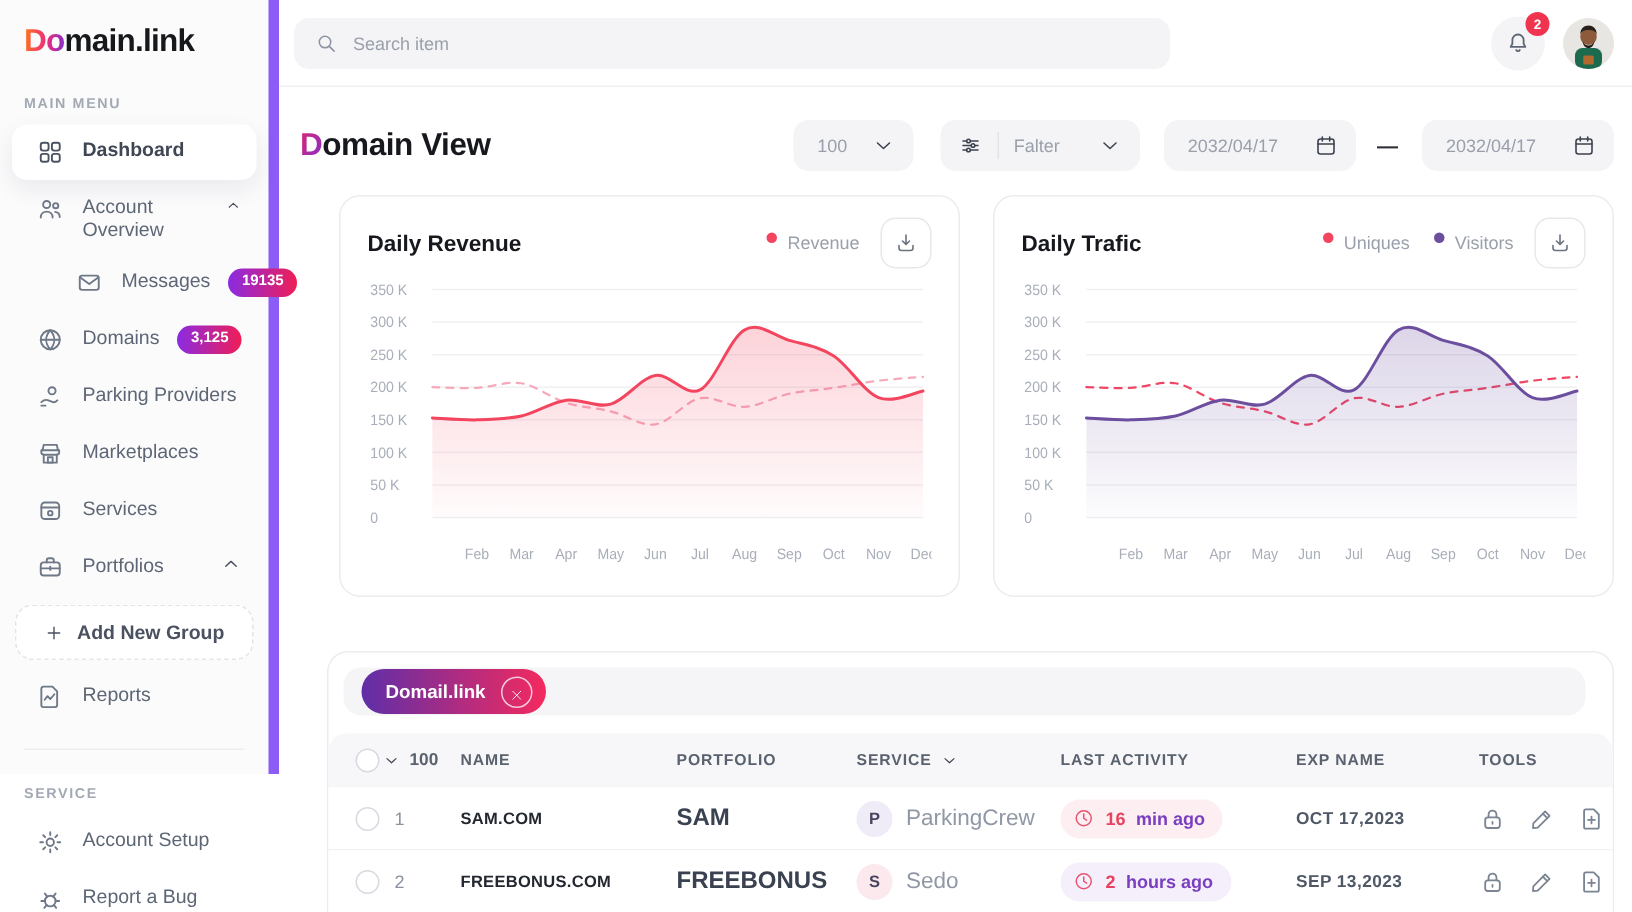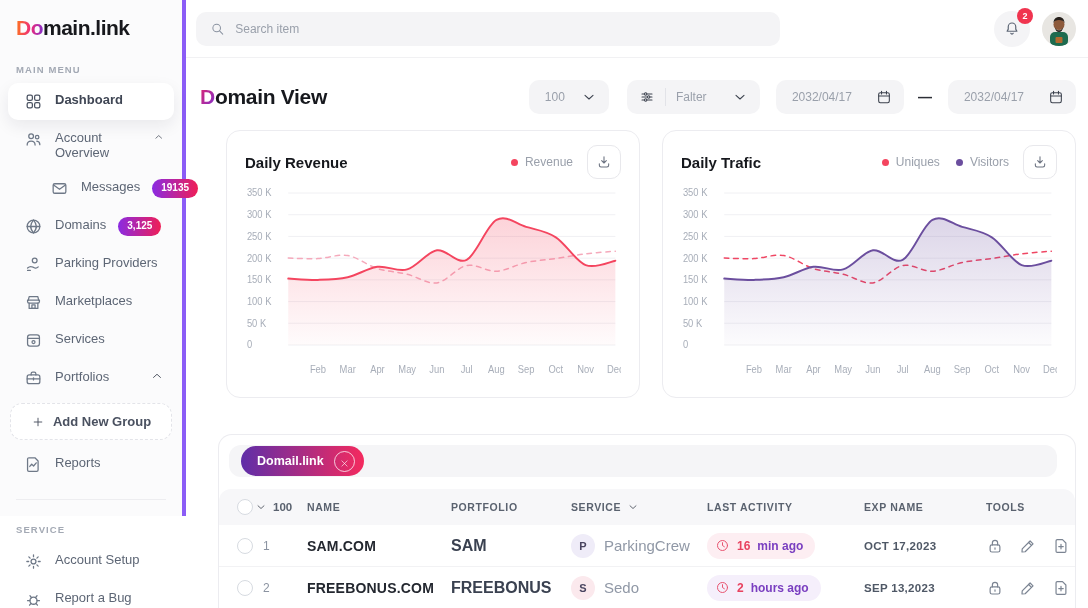--- a/index.html
+++ b/index.html
@@ -2,21 +2,21 @@
 <html><head>
 <meta charset="utf-8">
 <style>
   * { margin:0; padding:0; box-sizing:border-box; }
   html,body { width:1088px; height:608px; overflow:hidden; background:#fff;
               font-family:"Liberation Sans", sans-serif; color:#23272f; }
   .app { display:flex; width:1088px; height:608px; }
 
   
   .sidebar { width:186px; min-width:186px; height:516px; background:#fbfbfc;
-             border-right:4px solid #8b5cf6; padding:16px 0 0 0; }
+             border-right:7px solid #8b5cf6; padding:16px 0 0 0; }
   .logo { font-size:21px; font-weight:800; letter-spacing:-0.5px; padding-left:16px; color:#17181c; }
   .grad-logo { background:linear-gradient(95deg,#ff7a1a 0%,#ee2a7b 55%,#7f30cf 100%);
                -webkit-background-clip:text; background-clip:text; color:transparent; }
   .section-label { font-size:9.5px; letter-spacing:1.1px; color:#a3a9b4; font-weight:700;
                    margin:24px 0 8px 16px; }
   .side-item { display:flex; gap:12px; margin:1px 8px; padding:9px 10px 9px 16px;
                border-radius:10px; color:#5d6675; font-size:13px; cursor:pointer; }
   .side-item.active { background:#fff; box-shadow:0 6px 16px rgba(25,30,45,0.08); color:#3f4654; font-weight:600; }
   .side-item.indent { padding-left:42px; }
   .side-item .s-icon { width:19px; height:19px; color:#6e7887; flex:0 0 19px; }
@@ -65,21 +65,21 @@
   .ctl.date { padding:0 12px 0 16px; gap:24px; margin-left:2px; }
   .range-dash { color:#2c2f36; font-weight:700; font-size:14px; }
 
   
   .charts { display:flex; gap:22px; margin-top:16px;padding-left:26px; }
   .chart-card { flex:1; border:1px solid #ececf0; border-radius:14px; padding:14px 18px 14px 18px;
                 background:#fff; }
   .chart-head { display:flex; align-items:center; margin-bottom:4px; }
   .chart-title { font-size:15px; font-weight:700; color:#16181d; }
   .legend { margin-left:auto; display:flex; align-items:center; gap:16px; margin-right:14px; }
-  .legend-item { display:flex; align-items:center; gap:7px; font-size:12px; color:#9aa0ab; }
+  .legend-item { display:flex; align-items:flex-start; gap:7px; font-size:12px; color:#9aa0ab; }
   .legend-dot { width:7px; height:7px; border-radius:50%; }
   .dl-btn { width:34px; height:34px; border:1px solid #e8e8ec; border-radius:10px; background:#fff;
             display:flex; align-items:center; justify-content:center; cursor:pointer; }
   .dl-btn .s-icon { width:16px; height:16px; color:#6b7280; }
   .chart-svg { width:100%; height:200px; display:block; }
 
   
   .table-card { margin-top:36px; border:1px solid #ececf0; border-radius:14px 14px 0 0; background:#fff;
                 border-bottom:none;margin-left:18px; }
   .chip-bar { margin:10px 18px 0 10px; height:32px; background:#f5f5f7; border-radius:12px;
@@ -96,21 +96,21 @@
   .th { font-size:10.5px; font-weight:700; letter-spacing:0.6px; color:#5a626f; }
   .th-sort { display:flex; align-items:center; gap:6px; cursor:pointer; }
   .th-sort .s-icon { width:12px; height:12px; color:#3c424e; }
   .num-th { display:flex; align-items:center; gap:6px; color:#5a626f; font-size:11.5px; font-weight:700;
             margin-left:-8px; cursor:pointer; }
   .num-th .s-icon { width:12px; height:12px; color:#3c424e; }
   .cbx { width:16px; height:16px; border:1.5px solid #d7dbe1; border-radius:50%; background:#fff;
          cursor:pointer; }
   .t-row { height:42px; border-bottom:1px solid #f2f2f4; background:#fff; }
   .td-num { font-size:12px; color:#8b93a1; }
-  .td-name { font-size:14px; font-weight:700; color:#23272f; letter-spacing:0.2px; }
+  .td-name { font-size:11px; font-weight:700; color:#23272f; letter-spacing:0.2px; }
   .td-portfolio { font-size:16px; font-weight:600; color:#3a4150; }
   .td-service { display:flex; align-items:center; gap:9px; }
   .svc-avatar { width:24px; height:24px; border-radius:50%; display:flex; align-items:center;
                 justify-content:center; font-size:11px; font-weight:700; color:#4a4560; }
   .svc-label { font-size:15px; color:#9098a6; }
   .act-pill { display:inline-flex; align-items:center; gap:7px; height:26px; padding:0 12px 0 8px;
               border-radius:14px; font-size:12px; font-weight:600; }
   .act-pill .s-icon { width:15px; height:15px; color:#e8536f; }
   .act-val { color:#e8425f; }
   .act-unit { color:#7a3fc0; }

